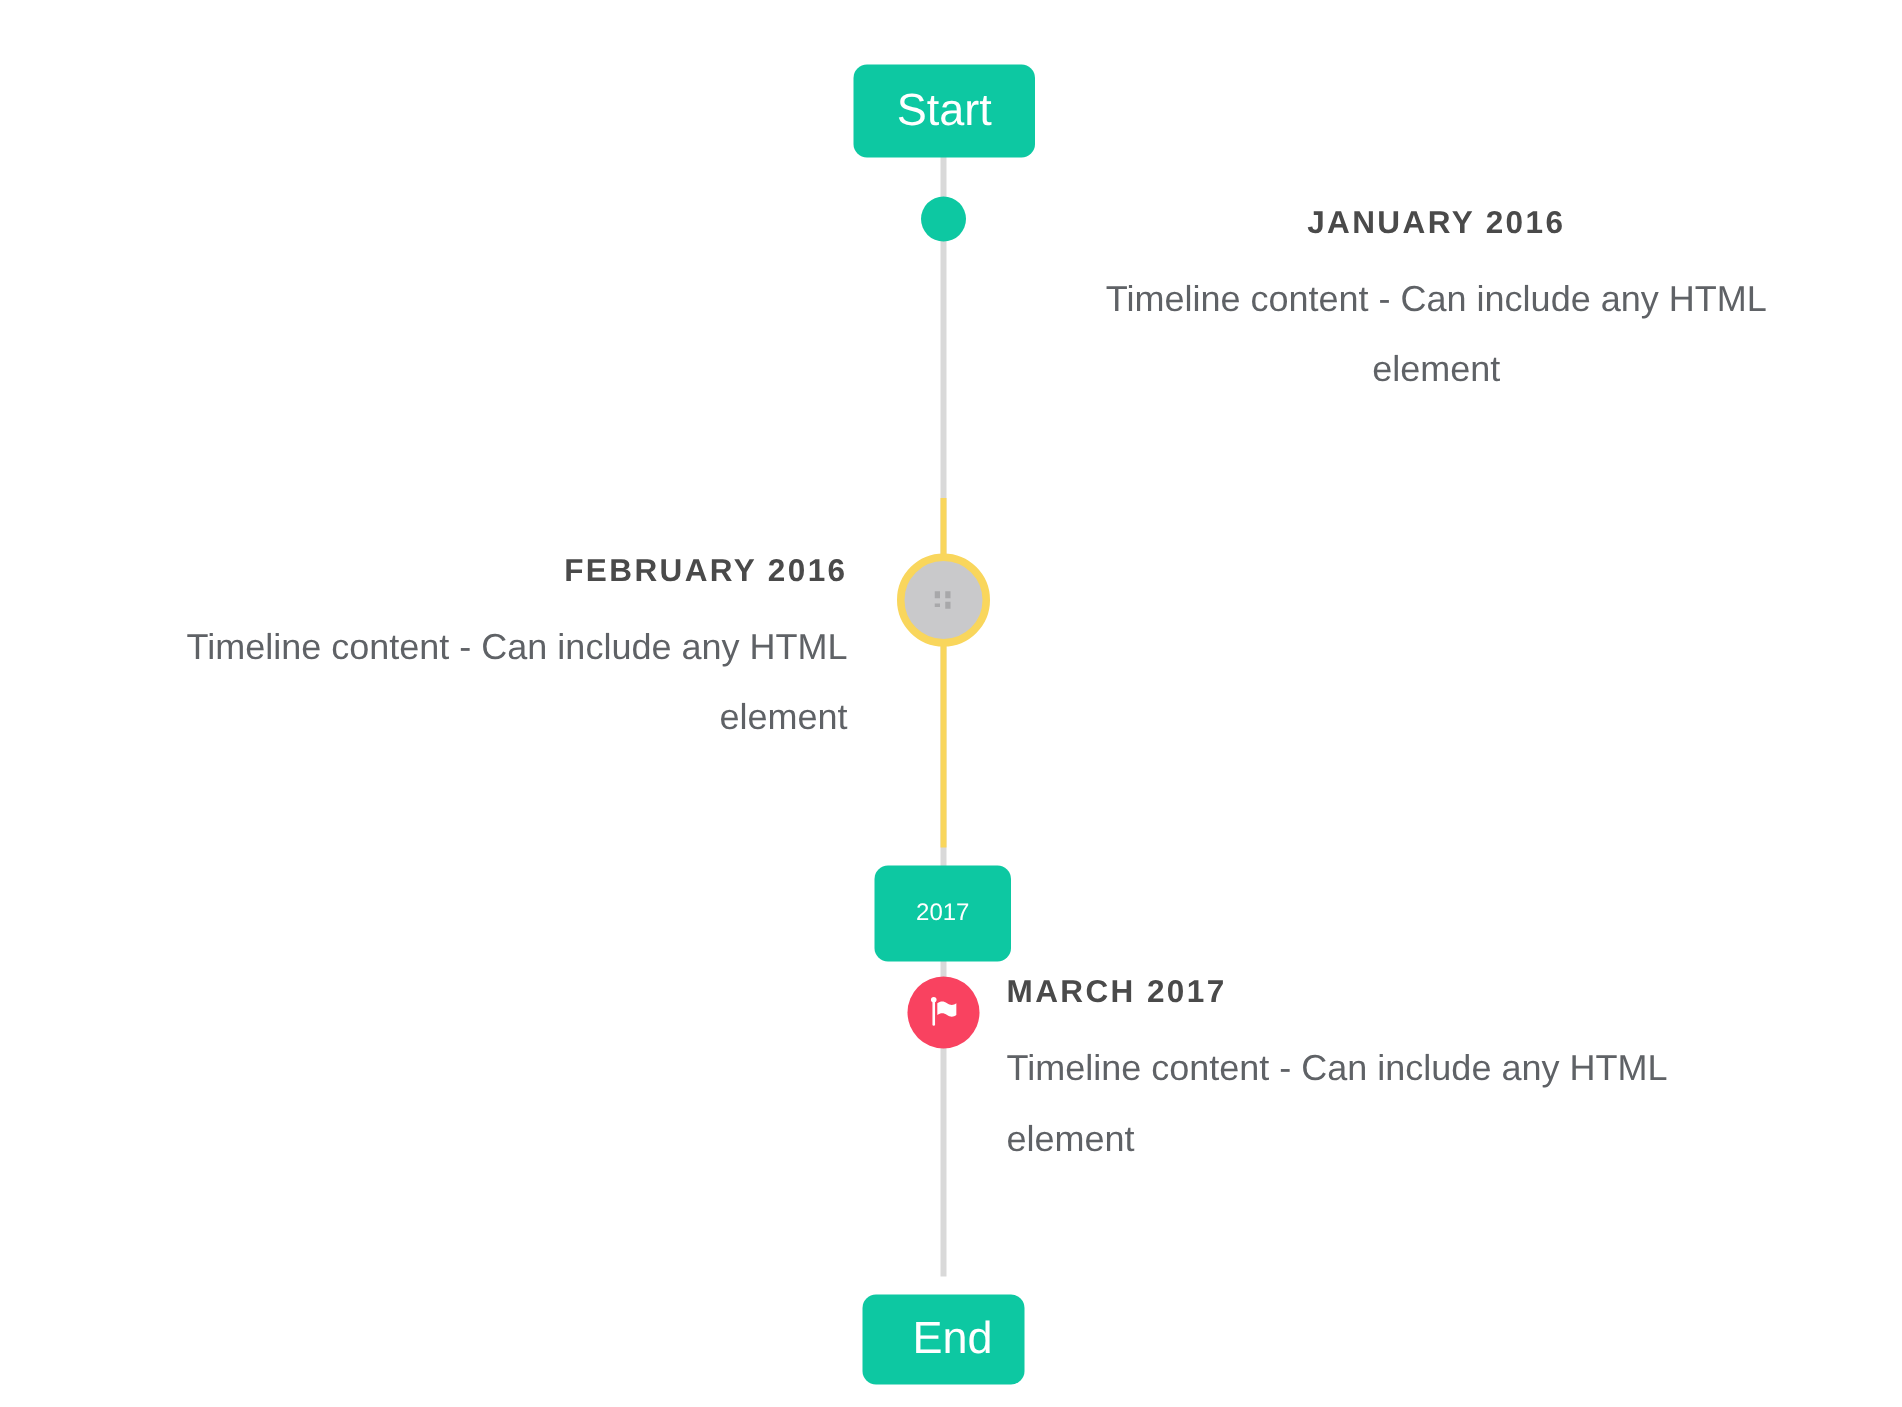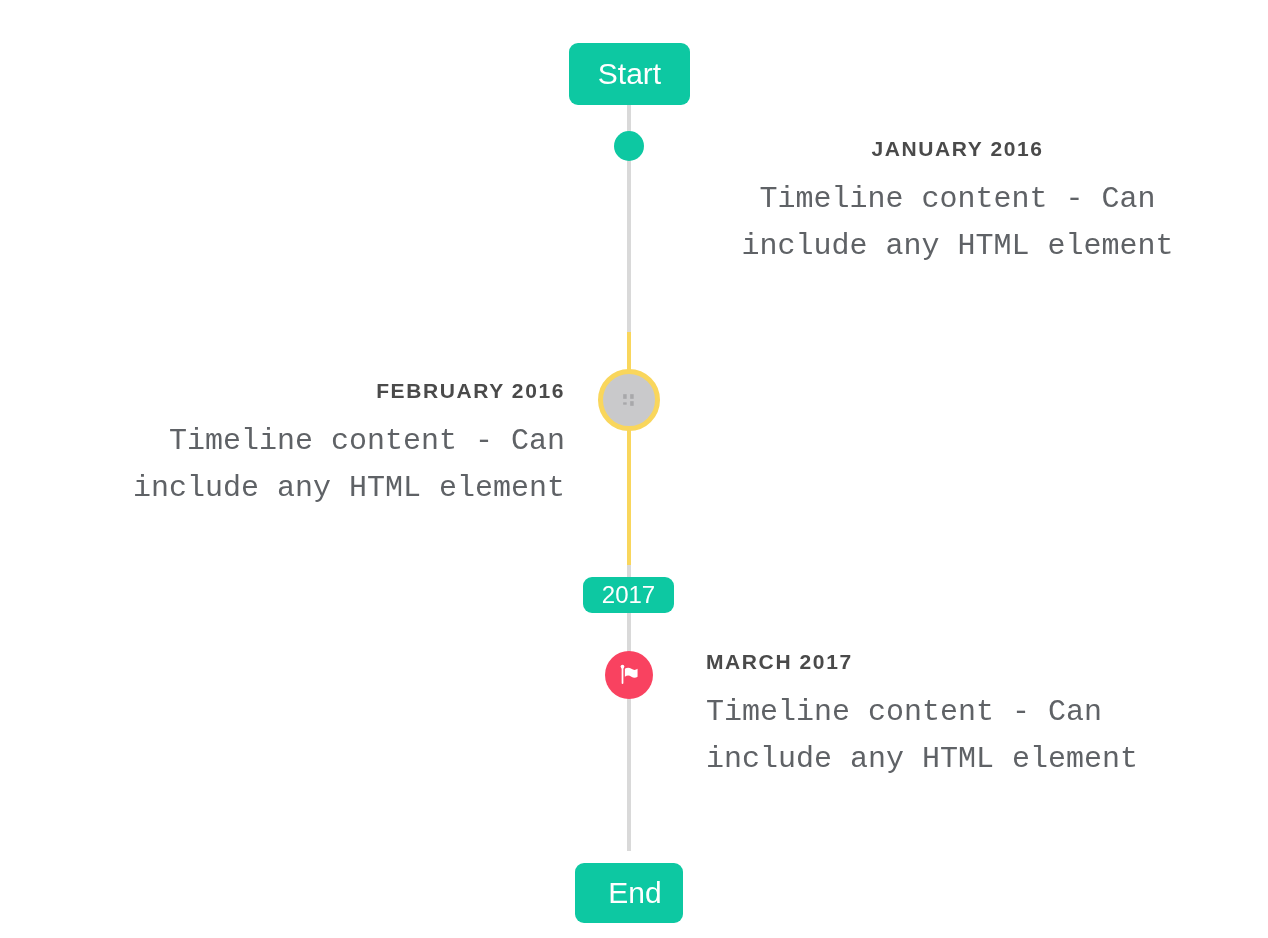--- a/index.html
+++ b/index.html
@@ -41,21 +41,21 @@
     background: var(--accent-teal);
     color: var(--white);
     border-radius: 9px;
     display: flex;
     align-items: center;
     justify-content: center;
     box-sizing: border-box;
     margin-top: 12px;
   }
   .badge-start { left: 569px; top: 31px;  width: 121px; height: 62px; font-size: 30px; }
-  .badge-year  { left: 583px; top: 565px; width: 91px;  height: 36px; font-size: 24px; }
+  .badge-year  { left: 583px; top: 565px; width: 91px;  height: 64px; font-size: 16px; }
   .badge-end   { left: 575px; top: 851px; width: 108px; height: 60px; font-size: 30px; padding-left: 12px; }
   
   .marker {
     position: absolute;
     z-index: 3;
     border-radius: 50%;
     display: flex;
     align-items: center;
     justify-content: center;
     box-sizing: border-box;
@@ -84,28 +84,27 @@
   }
   .entry-title {
     font-size: 21px;
     font-weight: 700;
     letter-spacing: 1.6px;
     line-height: 26px;
     color: var(--title-gray);
   }
   .entry-content {
     margin-top: 14px;
-    font-size: 30px;
+    font-size: 24px;
     line-height: 47px;
     color: var(--content-gray);
-    font-family: Liberation Mono, monospace;
   }
   .entry-jan { left: 695px; top: 136px; text-align: center; }
-  .entry-feb { left: 40px;  top: 368px; text-align: right; margin-top: 10px; }
-  .entry-mar { left: 706px; top: 649px; text-align: left; }
+  .entry-feb { left: 40px;  top: 368px; text-align: right; }
+  .entry-mar { left: 671px; top: 649px; text-align: left; }
 </style>
 </head>
 <body>
 
 <div class="stage">
 
   <div class="tl-line"></div>
   <div class="tl-line-highlight"></div>
 
   <div class="badge badge-start">Start</div>

